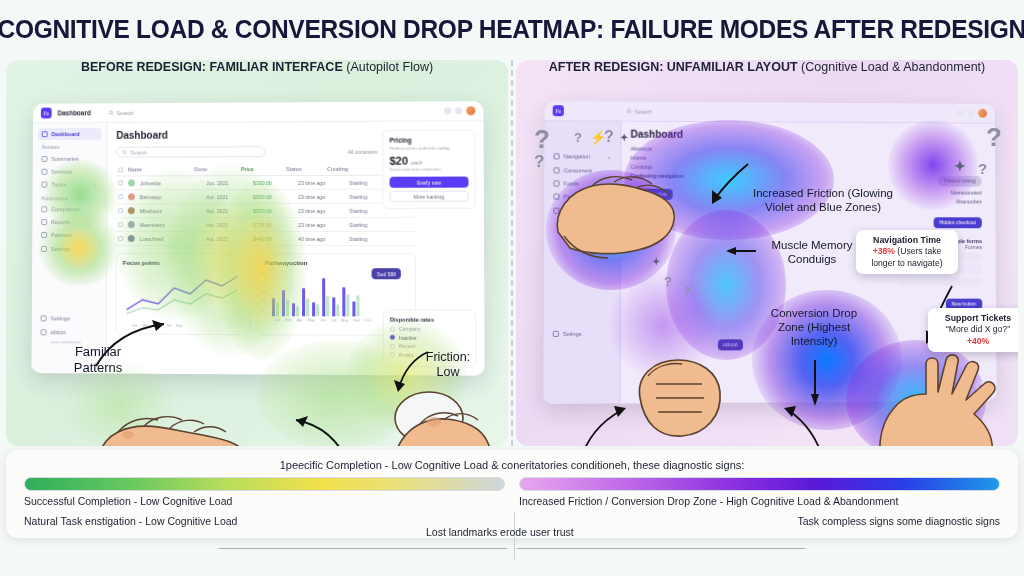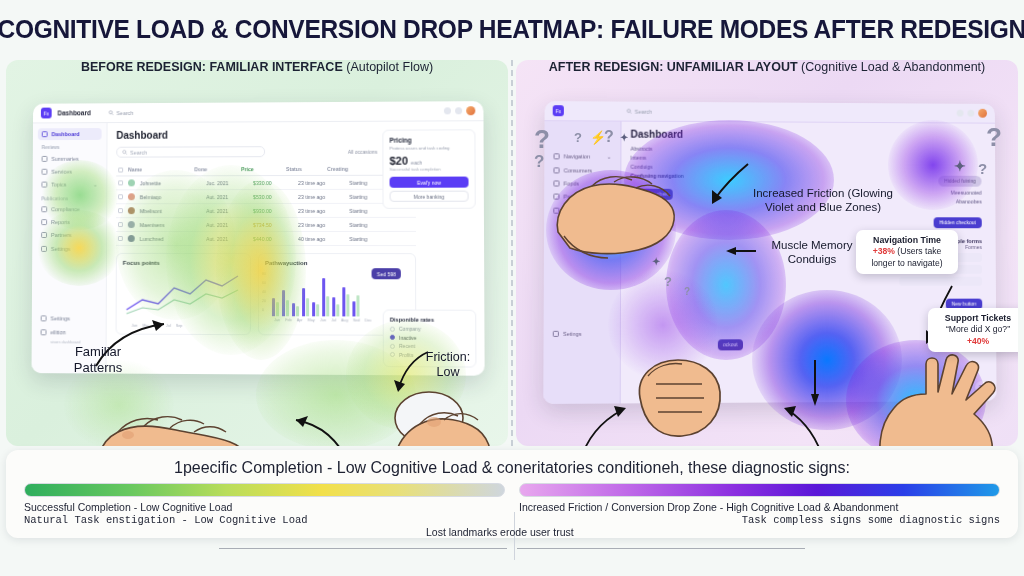--- a/index.html
+++ b/index.html
@@ -155,30 +155,30 @@
 
   .qmark{ position:absolute; color:#8d8fa8; font-weight:700; pointer-events:none;}
   .spark{ position:absolute; color:#5c5f7e; font-weight:700; pointer-events:none;}
 
   
   .legend{
     position:absolute; left:6px; top:450px; width:1012px; height:88px;
     background:#fcfcfa; border-radius:12px;
     box-shadow:0 2px 8px rgba(20,30,50,.10);
   }
-  .legend-cap{ text-align:center; font-size:16px; color:#1d2132;
+  .legend-cap{ text-align:center; font-size:11px; color:#1d2132;
      padding-top:9px; }
   .legend-cols{ display:flex; gap:14px; padding:6px 18px 0; }
   .legend-col{ flex:1; position:relative; }
   .grad{ height:14px; border-radius:8px; border:1px solid #d7dbe2;}
   .grad.green{ background:linear-gradient(90deg,#2fae5d 0%,#68c85f 22%,#b9dd5b 42%,#f2e04b 62%,#e8e07a 78%,#cfd6dd 100%); }
   .grad.viol{ background:linear-gradient(90deg,#e8a7ee 0%,#c06ae8 22%,#8b2fe0 45%,#5a18d8 62%,#2a3ee8 80%,#1f9ae8 100%); }
   .lg-line{ display:flex; justify-content:space-between; font-size:10.5px;
      color:#1d2132; margin-top:4px; }
-  .lg-line.two{ margin-top:1px;font-family:Liberation Mono, monospace; }
+  .lg-line.two{ margin-top:8px; }
   .vsep{ position:absolute; left:50.2%; top:62px; width:1px; height:48px; background:#cfd4dc;}
 
   
   .footer{ position:absolute; left:0; top:548px; width:1024px;
      display:flex; align-items:center; justify-content:center; gap:10px;}
   .footer .ln{ width:288px; height:1px; background:#6a6f80; opacity:.55;}
   .footer .txt{ font-size:11.5px; color:#12152a; white-space:nowrap;}
   .footer .txt b{ font-weight:800; }
 </style>
 </head>
@@ -658,20 +658,25 @@
   </svg>
 
   <div class="callout" style="left:212px;top:126px;width:190px;text-align:center;">
     <div style="white-space:pre-line">Increased Friction (Glowing
 Violet and Blue Zones)</div>
   </div>
   <div class="callout" style="left:236px;top:178px;width:120px;">
     <div style="white-space:pre-line">Muscle Memory
 Conduigs</div>
   </div>
+  <div class="callout" style="left:228px;top:246px;width:140px;">
+    <div style="white-space:pre-line">Conversion Drop
+Zone (Highest
+Intensity)</div>
+  </div>
 
   <div class="badge" style="left:340px;top:170px;width:102px;">
     <span class="bt">Navigation Time</span>
     <span class="pct">+38%</span>
     <span style="white-space:pre-line">(Users take
 longer to navigate)</span>
   </div>
 
   <div class="badge" style="left:412px;top:248px;width:100px;">
     <span class="bt">Support Tickets</span>

